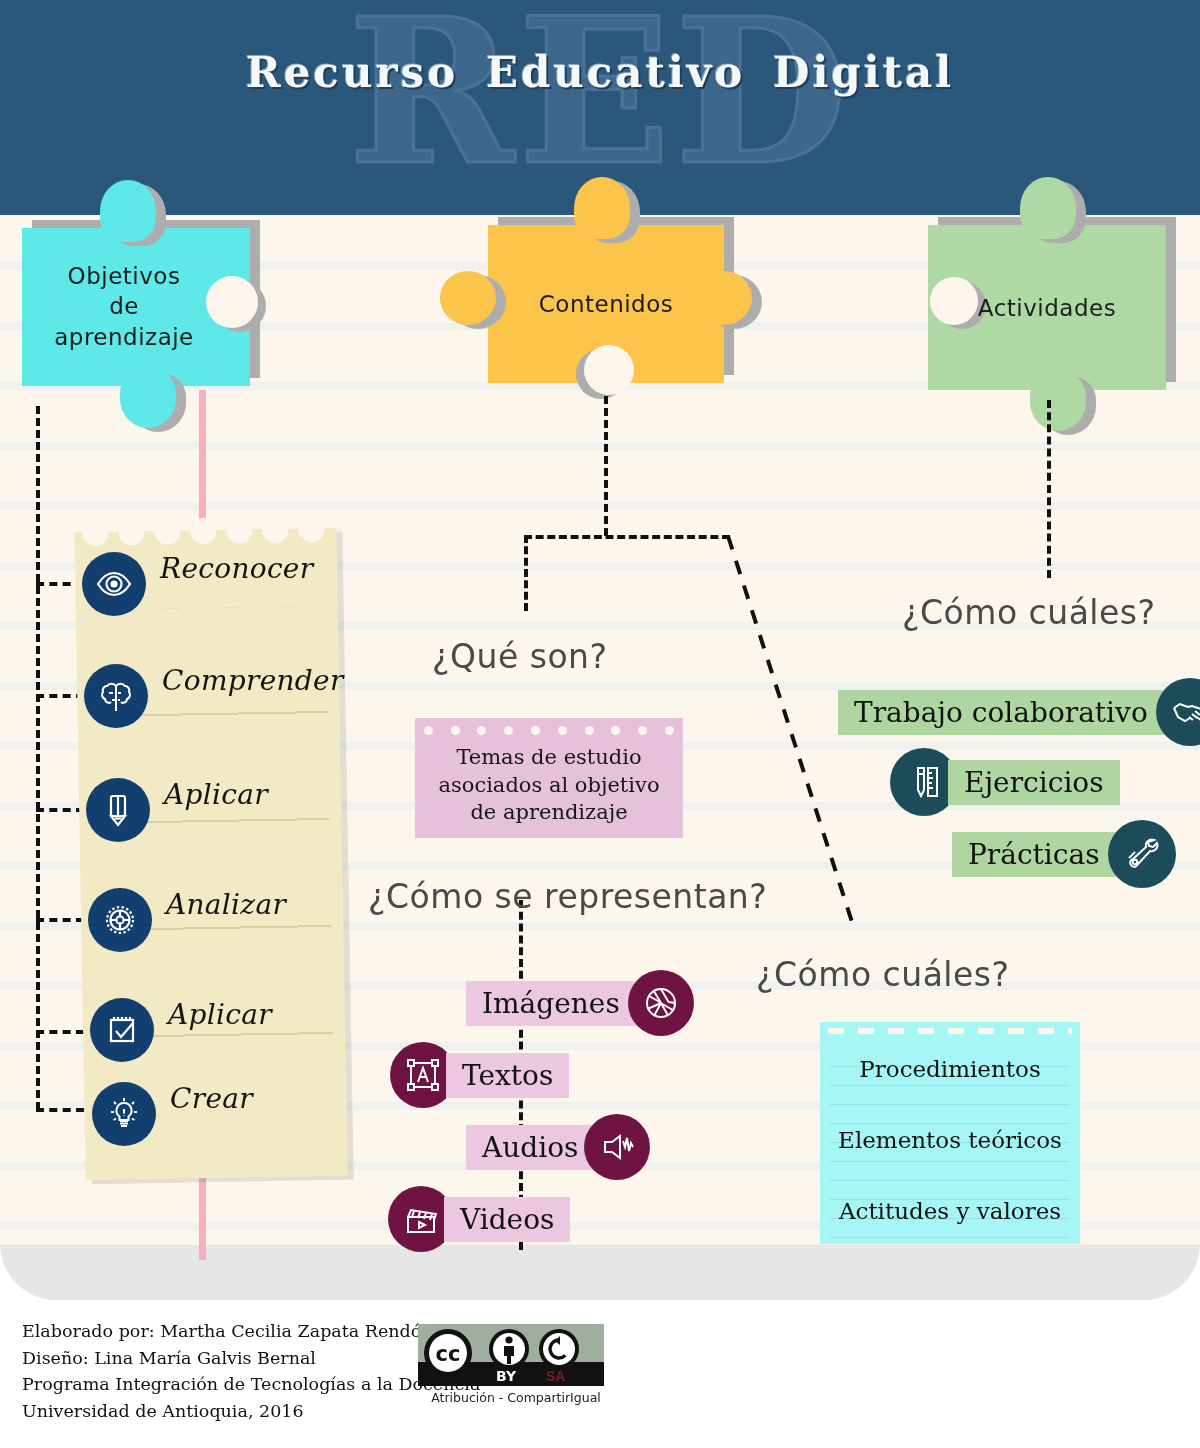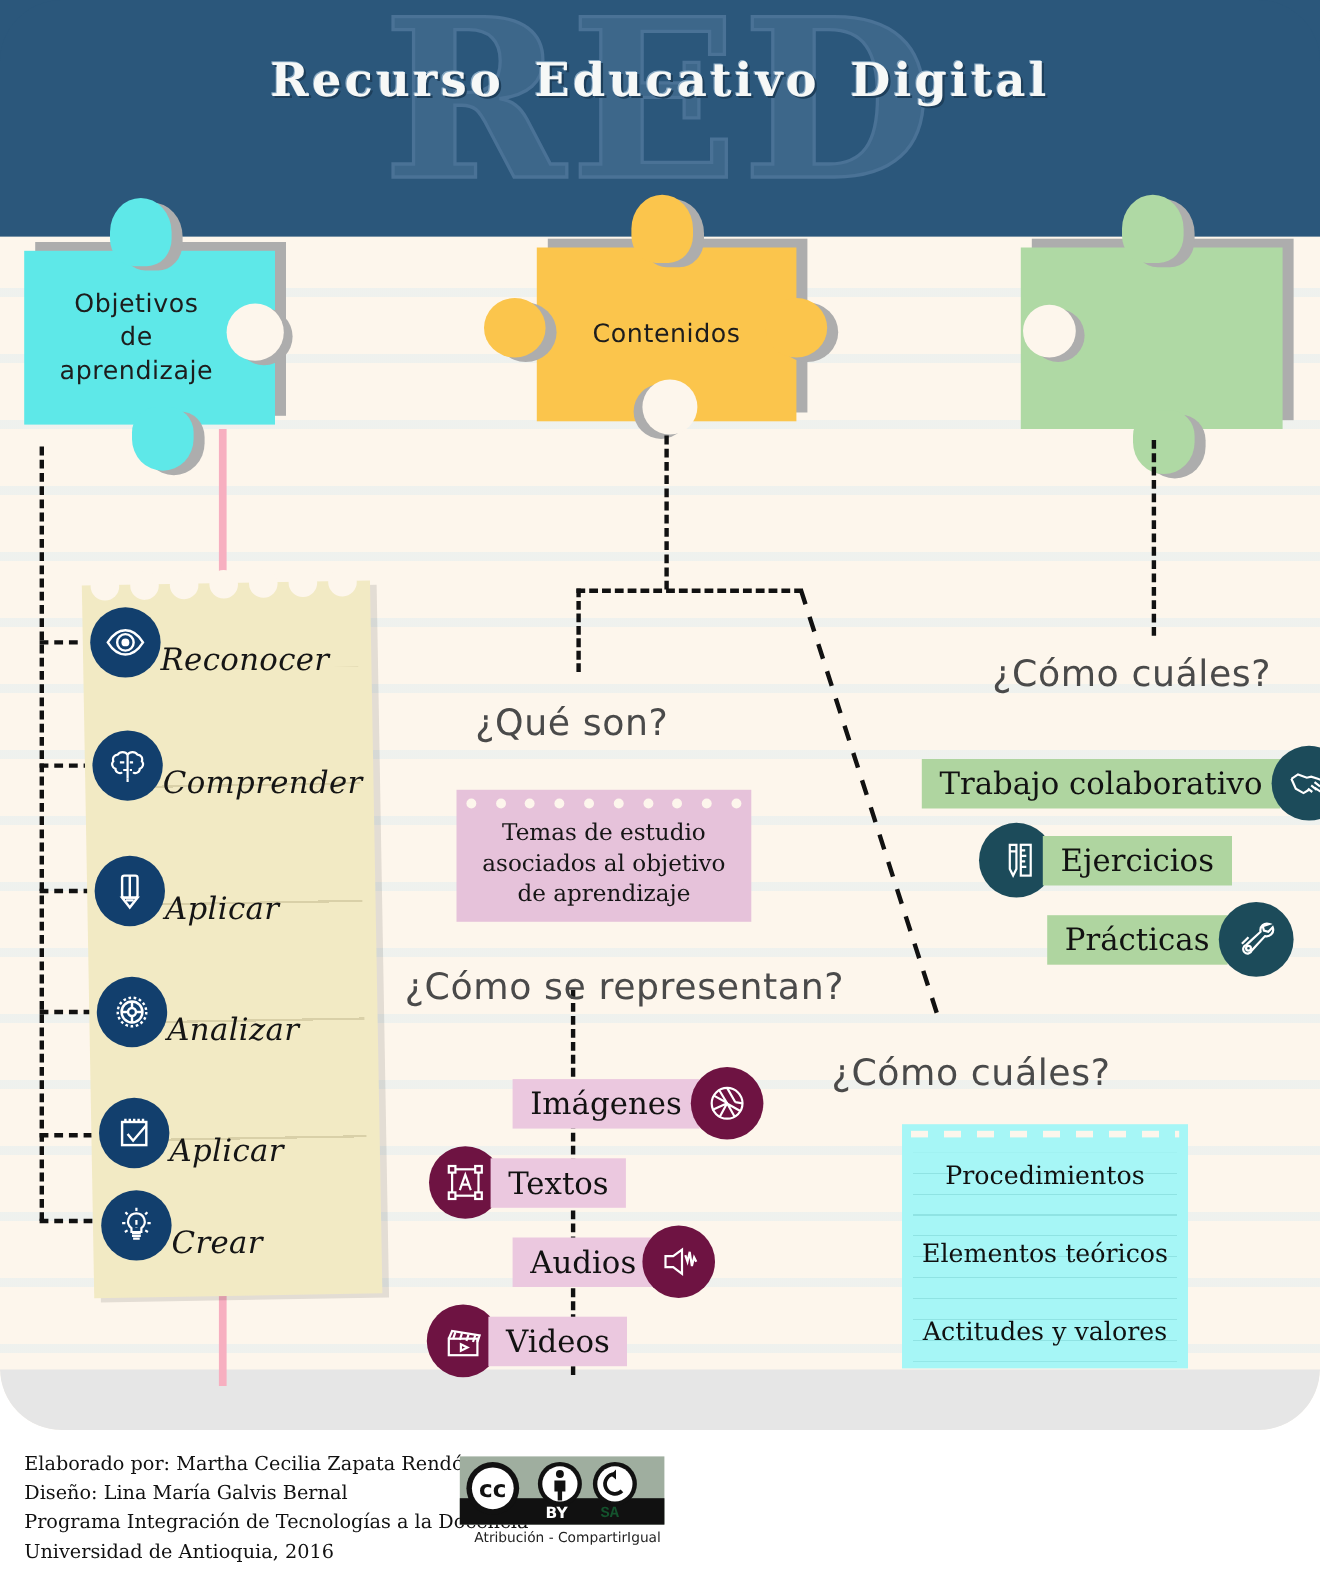--- a/index.html
+++ b/index.html
@@ -99,21 +99,21 @@
     background:repeating-linear-gradient(
       to bottom,
       rgba(0,0,0,0) 0px,rgba(0,0,0,0) 105px,
       #D9D0A8 105px,#D9D0A8 107px);
   }
   .tearholes{position:absolute;left:0;top:0;width:262px;height:22px;}
   .tearholes i{
     position:absolute;top:-12px;width:26px;height:26px;border-radius:50%;
     background:#FDF6EC;display:block;
   }
-  .np-item{position:absolute;display:flex;align-items:flex-end;gap:0;}
+  .np-item{position:absolute;display:flex;align-items:flex-start;gap:14px;}
   .np-label{
     font-family:"DejaVu Serif", serif;
     font-size:28px;color:#151515;font-style:italic;
     white-space:nowrap;letter-spacing:.3px;
   }
 
   
   .icircle{
     border-radius:50%;display:flex;align-items:center;justify-content:center;
     flex:0 0 auto;
@@ -246,20 +246,21 @@
     <div class="pz-shadow"></div>
     <div class="pz-body" style="background:#AFD9A4;"></div>
     <div class="knob" style="left:102px;top:-44px;width:56px;height:62px;background:#ADADAD;border-radius:50% 50% 40% 40%;"></div>
     <div class="knob" style="left:92px;top:-48px;width:56px;height:62px;background:#AFD9A4;border-radius:50% 50% 40% 40%;"></div>
 
     <div class="knob" style="left:10px;top:56px;width:48px;height:48px;background:#ADADAD;border-radius:50%;"></div>
     <div class="notch" style="left:2px;top:52px;width:48px;height:48px;"></div>
 
     <div class="knob" style="left:112px;top:152px;width:56px;height:58px;background:#ADADAD;border-radius:40% 40% 50% 50%;"></div>
     <div class="knob" style="left:102px;top:148px;width:56px;height:58px;background:#AFD9A4;border-radius:40% 40% 50% 50%;"></div>
+    <div class="pz-label">Actividades</div>
   </div>
 
   <div class="dv" style="left:36px;top:406px;height:704px;"></div>
   <div class="dh" style="left:36px;top:582px;width:48px;"></div>
   <div class="dh" style="left:36px;top:694px;width:48px;"></div>
   <div class="dh" style="left:36px;top:808px;width:48px;"></div>
   <div class="dh" style="left:36px;top:918px;width:48px;"></div>
   <div class="dh" style="left:36px;top:1030px;width:48px;"></div>
   <div class="dh" style="left:36px;top:1108px;width:48px;"></div>
 
@@ -502,19 +503,19 @@
           <circle cx="21" cy="12" r="3.6" fill="#111"></circle>
           <path d="M16 18h10v10h-3v8h-4v-8h-3z" fill="#111"></path>
         </svg>
         <svg style="position:absolute;left:120px;top:4px;" width="42" height="42" viewBox="0 0 42 42">
           <circle cx="21" cy="21" r="20" fill="#111"></circle>
           <circle cx="21" cy="21" r="16" fill="#fff"></circle>
           <path d="M21 12a9 9 0 106.4 15.4" fill="none" stroke="#111" stroke-width="3.4"></path>
           <path d="M22 8l-5 5 5 4z" fill="#111"></path>
         </svg>
         <span style="position:absolute;left:78px;bottom:2px;font-family:'DejaVu Sans',sans-serif;font-size:14px;font-weight:bold;color:#fff;">BY</span>
-        <span style="position:absolute;left:128px;bottom:2px;font-family:Liberation Mono, monospace;font-size:14px;font-weight:bold;color:#14532d;text-align:right;">SA</span>
+        <span style="position:absolute;left:128px;bottom:2px;font-family:Liberation Sans, sans-serif;font-size:14px;font-weight:bold;color:#7f1d1d;text-align:right;">SA</span>
       </div>
       <div class="cc-note">Atribución - CompartirIgual</div>
     </div>
   </div>
 
 </div>
 
 </body></html>

